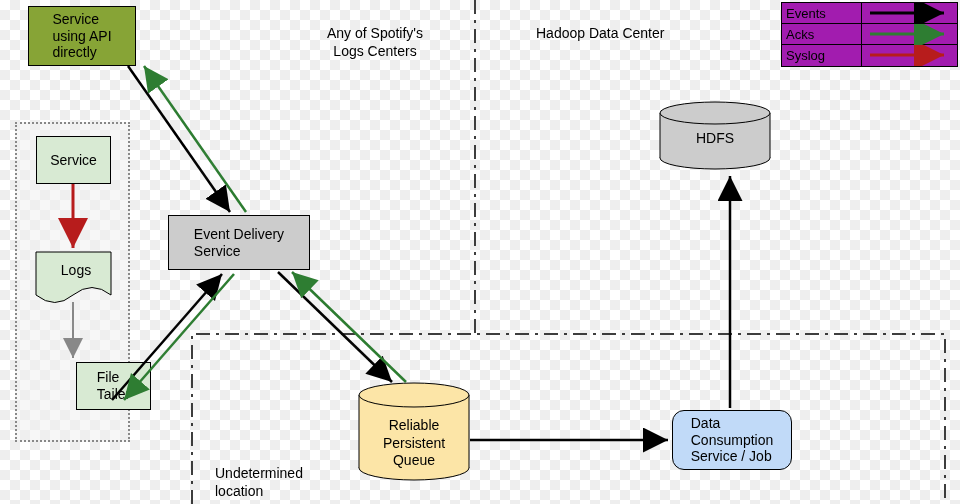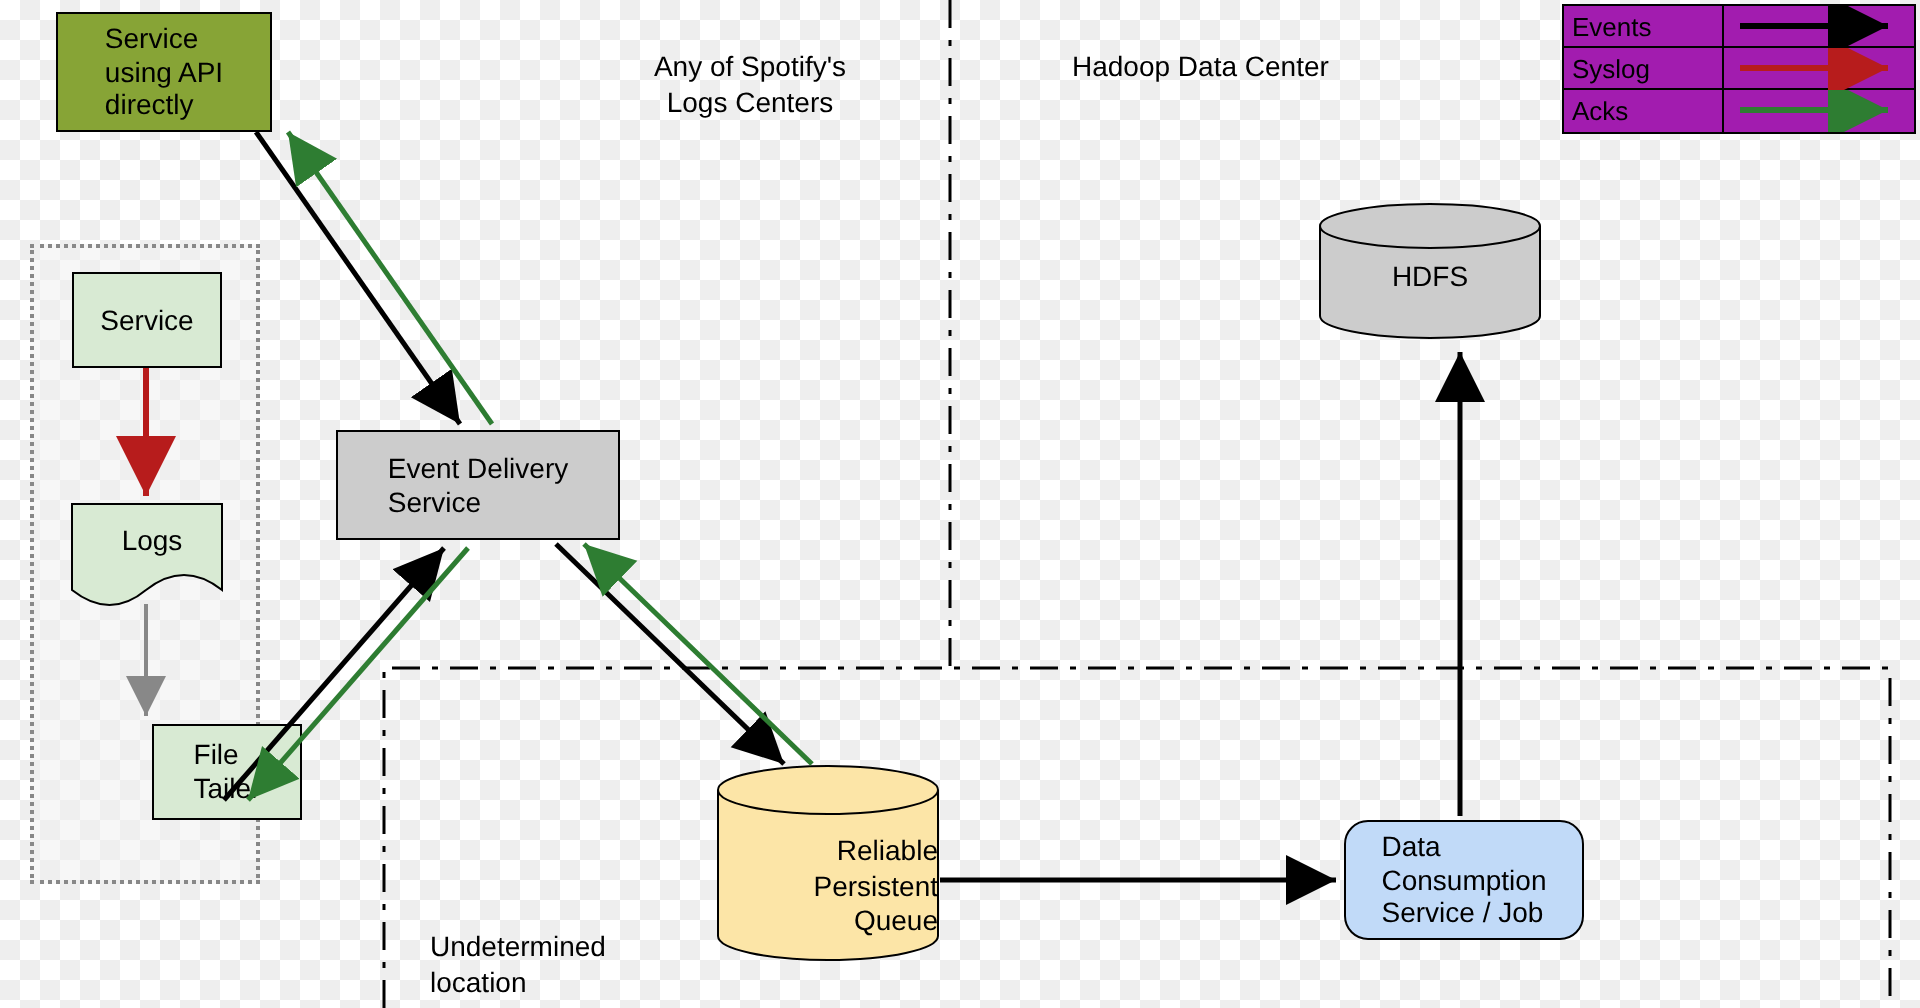--- a/index.html
+++ b/index.html
@@ -95,21 +95,21 @@
 <div class="box" style="left:168px; top:215px; width:142px; height:55px; background:#cccccc; white-space:pre-line;">Event Delivery
 Service</div>
 
 <svg class="overlay">
   <ellipse cx="414" cy="468" rx="55" ry="12" fill="#fce5a7" stroke="#000"></ellipse>
   <rect x="359" y="395" width="110" height="73" fill="#fce5a7" stroke="none"></rect>
   <line x1="359" y1="395" x2="359" y2="468" stroke="#000"></line>
   <line x1="469" y1="395" x2="469" y2="468" stroke="#000"></line>
   <ellipse cx="414" cy="395" rx="55" ry="12" fill="#fce5a7" stroke="#000"></ellipse>
 </svg>
-<div class="label" style="left:359px; top:417px; width:110px; white-space:pre-line;text-align:right;">Reliable
+<div class="label" style="left:359px; top:417px; width:110px; white-space:pre-line;">Reliable
 Persistent
 Queue</div>
 
 <div class="box" style="left:672px; top:410px; width:120px; height:60px; background:#c1daf8; white-space:pre-line;border-radius:12px;">Data
 Consumption
 Service / Job</div>
 
 <svg class="overlay">
   <ellipse cx="715" cy="158" rx="55" ry="11" fill="#cccccc" stroke="#000"></ellipse>
   <rect x="660" y="113" width="110" height="45" fill="#cccccc" stroke="none"></rect>
@@ -161,42 +161,42 @@
   <div class="legend-row">
     <div class="legend-label">Events</div>
     <div class="legend-arrow">
       <svg width="95" height="21">
         <defs>
             <marker id="la-b" markerWidth="12" markerHeight="12" refX="10" refY="5" orient="auto">
               <path d="M0,0 L10,5 L0,10 Z" fill="#000"></path>
             </marker>
           </defs>
         <line x1="8" y1="10" x2="82" y2="10" stroke="#000" stroke-width="3" marker-end="url(#la-b)"></line>
+      </svg>
+    </div>
+  </div>
+  <div class="legend-row">
+    <div class="legend-label">Acks</div>
+    <div class="legend-arrow">
+      <svg width="95" height="21">
+        <defs>
+            <marker id="la-g" markerWidth="12" markerHeight="12" refX="10" refY="5" orient="auto">
+              <path d="M0,0 L10,5 L0,10 Z" fill="#2e7d32"></path>
+            </marker>
+          </defs>
+        <line x1="8" y1="10" x2="82" y2="10" stroke="#2e7d32" stroke-width="3" marker-end="url(#la-g)"></line>
       </svg>
     </div>
   </div>
   <div class="legend-row">
     <div class="legend-label">Syslog</div>
     <div class="legend-arrow">
       <svg width="95" height="21">
         <defs>
             <marker id="la-r" markerWidth="12" markerHeight="12" refX="10" refY="5" orient="auto">
               <path d="M0,0 L10,5 L0,10 Z" fill="#b71c1c"></path>
             </marker>
           </defs>
         <line x1="8" y1="10" x2="82" y2="10" stroke="#b71c1c" stroke-width="3" marker-end="url(#la-r)"></line>
       </svg>
     </div>
   </div>
-  <div class="legend-row">
-    <div class="legend-label">Acks</div>
-    <div class="legend-arrow">
-      <svg width="95" height="21">
-        <defs>
-            <marker id="la-g" markerWidth="12" markerHeight="12" refX="10" refY="5" orient="auto">
-              <path d="M0,0 L10,5 L0,10 Z" fill="#2e7d32"></path>
-            </marker>
-          </defs>
-        <line x1="8" y1="10" x2="82" y2="10" stroke="#2e7d32" stroke-width="3" marker-end="url(#la-g)"></line>
-      </svg>
-    </div>
-  </div>
 </div>
 
 </body></html>

